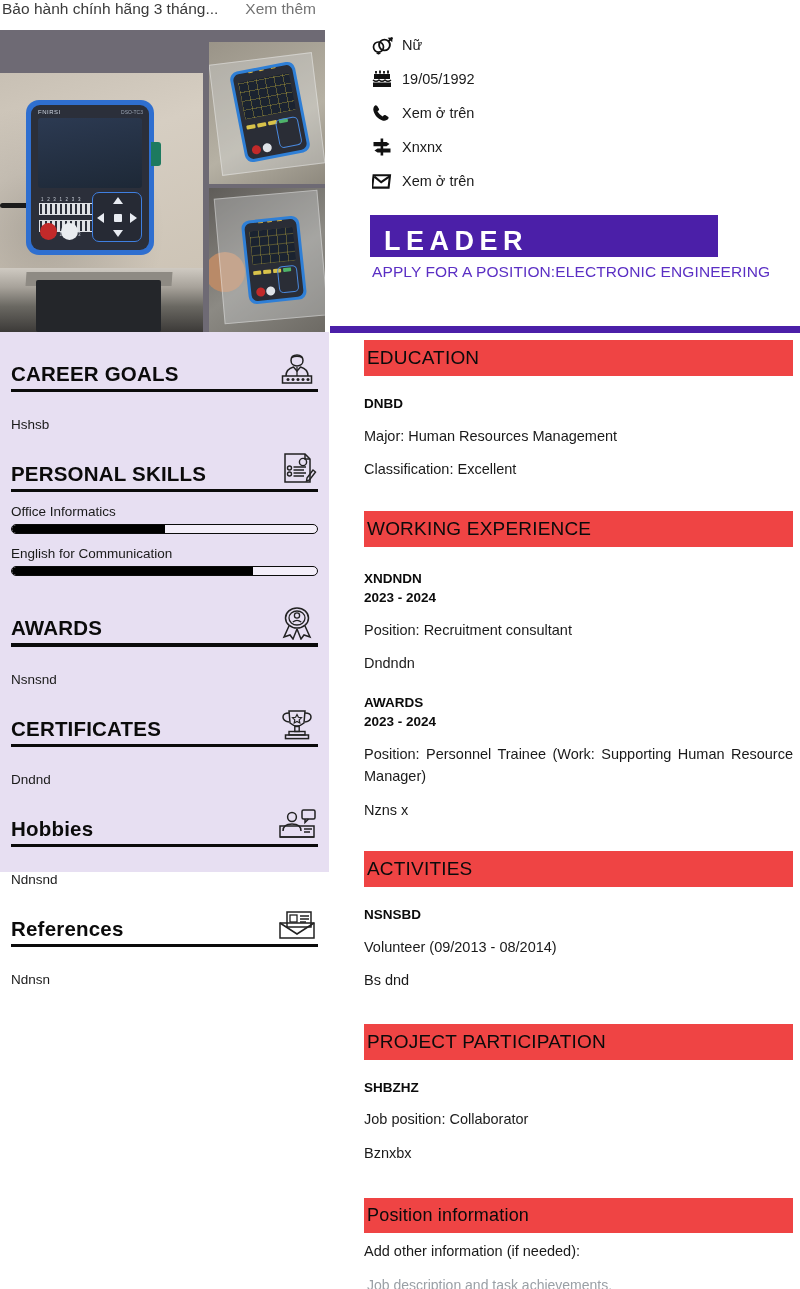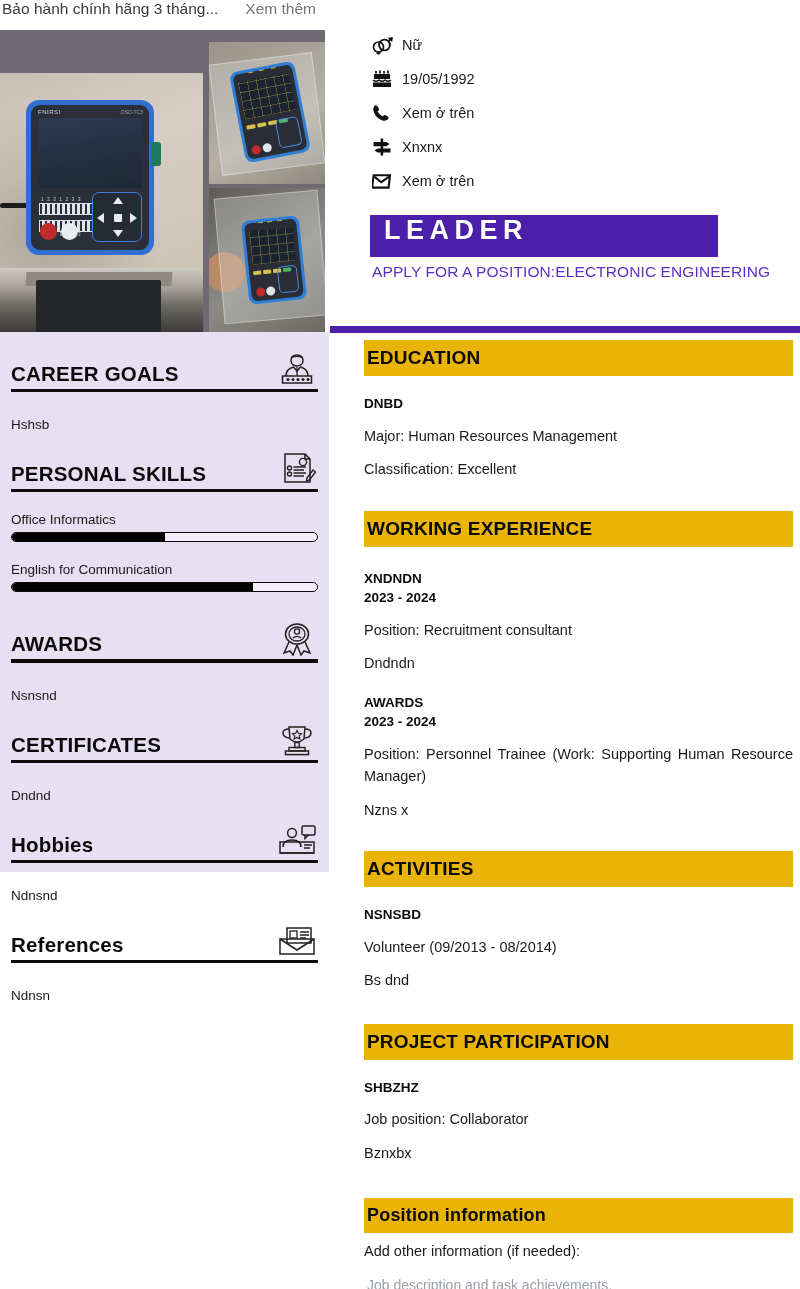--- a/index.html
+++ b/index.html
@@ -101,48 +101,48 @@
   .pkg { position: absolute; background: rgba(225,228,232,.30); border: 1px solid rgba(255,255,255,.35); transform: rotate(-7deg); }
 
   
   .rhead { position: absolute; left: 330px; top: 0; width: 470px; height: 328px; background: #fff; z-index: 20; }
   .contact { position: absolute; left: 42px; top: 28px; width: 420px; }
   .crow { display: flex; align-items: center; height: 34px; }
   .cicon { width: 30px; flex: 0 0 30px; display: flex; align-items: center; justify-content: flex-start; color: #111; }
   .ctext { font-size: 14.5px; color: #1a1a1a; }
   .leader-bar {
     position: absolute; left: 40px; top: 215px; width: 348px; height: 42px;
-    background: #4B1FA8; display: flex; align-items: flex-start; padding-left: 14px;
+    background: #4B1FA8; display: flex; align-items: flex-end; padding-left: 14px;
   }
   .leader-bar span { color: #fff; font-size: 27px; font-weight: 700; letter-spacing: 5.5px; }
   .apply { position: absolute; left: 42px; top: 263px; font-size: 15.5px; color: #5b2fc4; letter-spacing: .1px; }
   .purple-rule { position: absolute; left: 330px; top: 326px; width: 470px; height: 7px; background: #4B1FA8; z-index: 25; }
 
   
   .sidebar {
     position: absolute; left: 0; top: 332px; width: 329px; height: 540px;
     background: #E7DFF2; padding: 18px 11px 0 11px; z-index: 10;
   }
   .sblock { position: relative; margin-bottom: 4px; }
   .shead { display: flex; align-items: flex-end; justify-content: space-between; padding-bottom: 3px; }
   .shead h2 { font-size: 20.5px; font-weight: 700; color: #0b0b0b; letter-spacing: .2px; }
   .shead h2.mixed { font-size: 20.5px; }
   .srule { height: 3.2px; background: #0b0b0b; width: 100%; }
   .sbody { font-size: 13.5px; color: #1a1a1a; padding: 25px 0 14px 0; }
   .sicon { width: 42px; height: 36px; flex: 0 0 42px; display: flex; align-items: flex-end; justify-content: center; }
-  .skill-name { font-size: 13.5px; color: #1a1a1a; margin: 20px 0 5px 0; }
+  .skill-name { font-size: 13.5px; color: #1a1a1a; margin: 12px 0 5px 0; }
   .skill-track {
     height: 10px; border: 1.2px solid #0b0b0b; border-radius: 6px; background: #F3EEF9; overflow: hidden;
   }
   .skill-fill { height: 100%; background: #000; border-radius: 6px 0 0 6px; }
 
   
   .rcol { position: absolute; left: 330px; top: 340px; width: 470px; padding: 0 7px 0 34px; z-index: 10; }
   .sec-title {
-    background: #eab308; padding: 7px 0 7px 3px; font-size: 19px; font-weight: 700;
+    background: #ef4444; padding: 7px 0 7px 3px; font-size: 19px; font-weight: 400;
     color: #0b0b0b; letter-spacing: .2px;
   }
   .sec-title.small { font-size: 18px; }
   .sec { margin-bottom: 22px; }
   .entry { margin-top: 18px; }
   .e-name { font-size: 13.5px; font-weight: 700; color: #0b0b0b; line-height: 1.45; }
   .e-line { font-size: 14.5px; color: #1a1a1a; margin-top: 11px; line-height: 1.55; }
   .e-line.just { text-align: justify; text-justify: inter-word; }
   .note { font-size: 14.5px; color: #1a1a1a; margin-top: 10px; }
   .ghost { font-size: 14px; color: #9aa0a6; margin-top: 18px; padding-left: 3px; }

